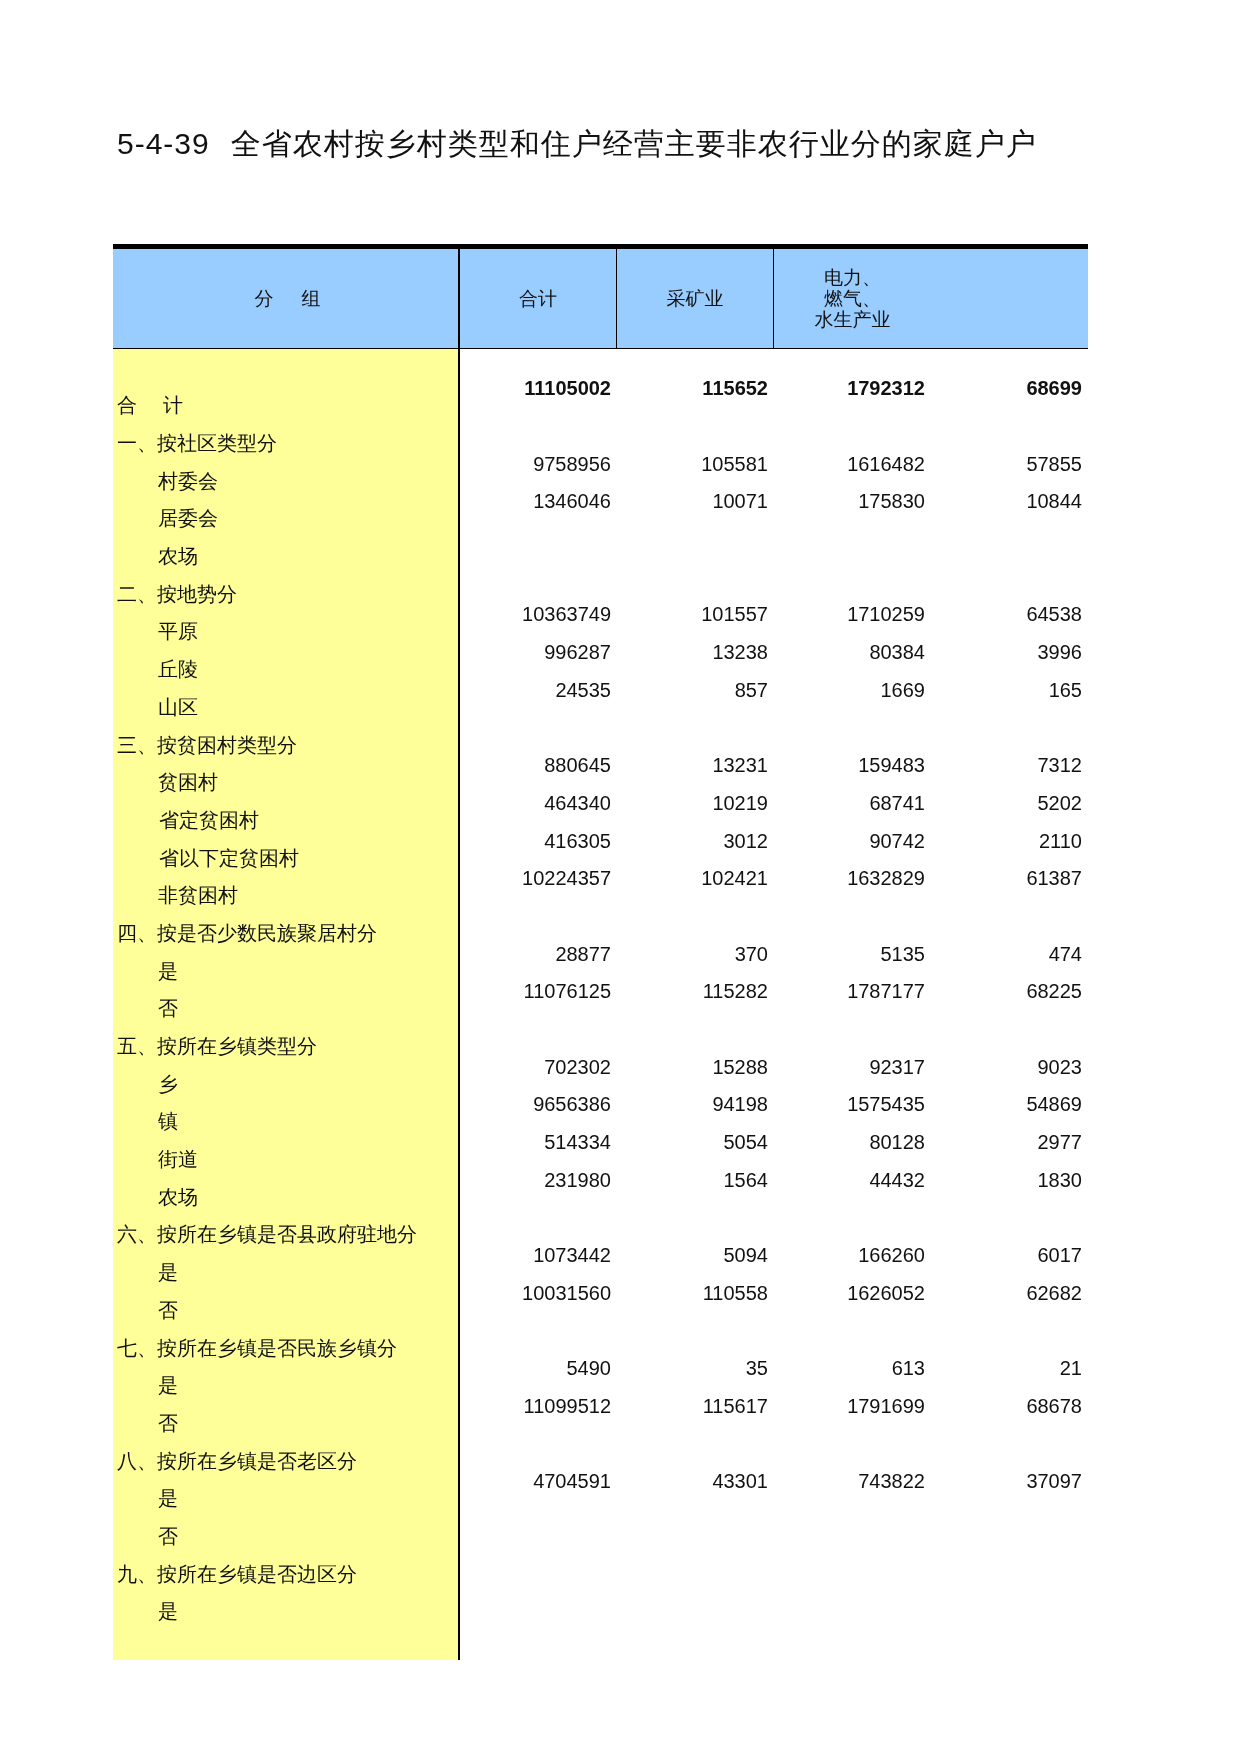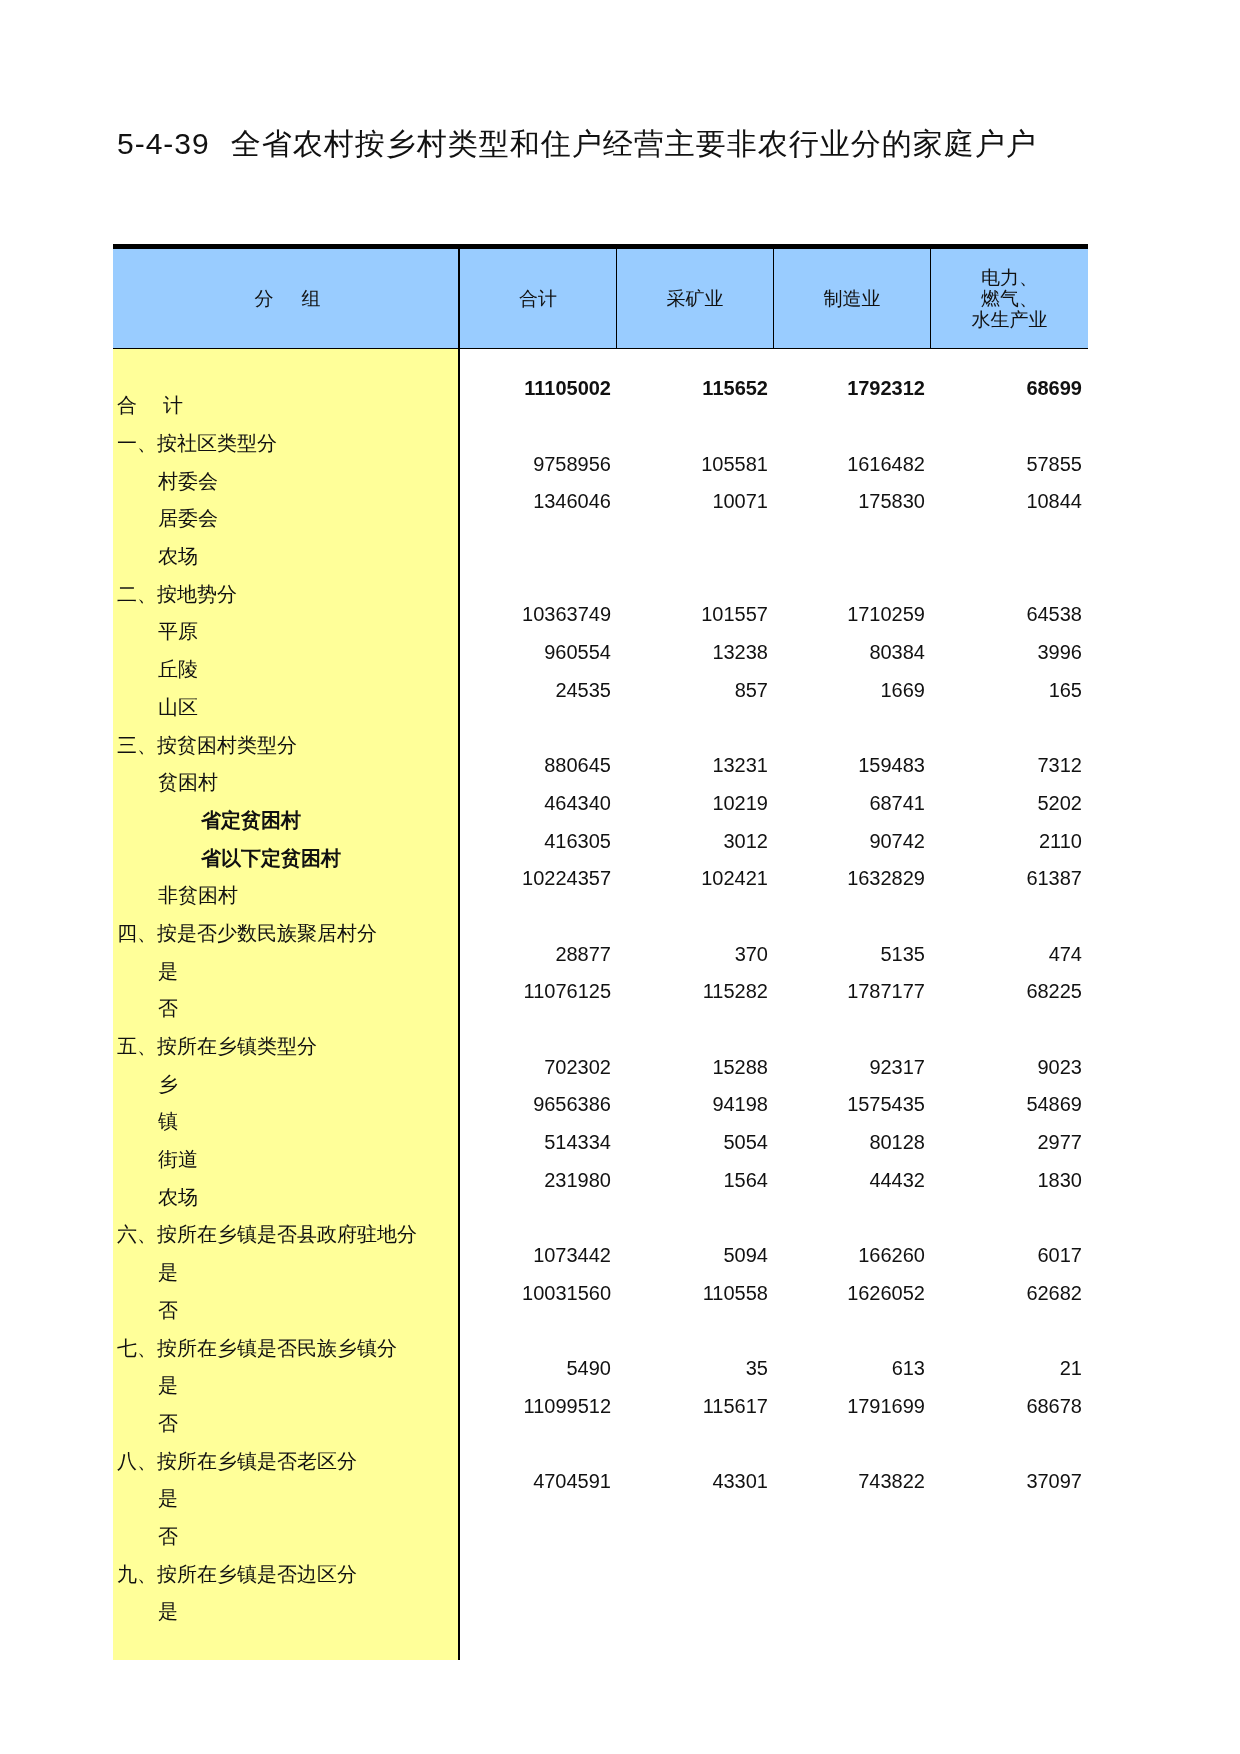--- a/index.html
+++ b/index.html
@@ -18,21 +18,21 @@
   .c0 { width:347px; border-right:2px solid #000; }
   .c1 { width:157px; } .c2 { width:157px; } .c3 { width:157px; } .c4 { width:157px; }
   .hcell.c0 span { letter-spacing:28px;margin-left:32px; }
   .body { position:relative; display:flex; }
   .stub { width:345px; background:#ffff99; border-right:2px solid #000; padding-top:38px;
           height:1273px; box-sizing:content-box; }
   .nums { flex:1; padding-top:21px; }
   .row { height:37.7px; display:flex; align-items:center; font-size:20px; white-space:nowrap; }
   .stub .row { padding-left:4px; }
   .stub .row.l1 { padding-left:45px; }
-  .stub .row.l2 { padding-left:88px;font-weight:bold; }
+  .stub .row.l2 { padding-left:46px; }
   .stub .row.total span.lbl { letter-spacing:26px; }
   .nrow { height:37.7px; display:flex; align-items:center;
           font-family:"Liberation Sans", sans-serif; font-size:20px; }
   .nrow .v { width:157px; text-align:right; padding-right:4px; box-sizing:border-box; }
   .nrow .v.first { width:155px; }
   .nrow.bold .v { font-weight:bold; }
 </style>
 </head>
 <body>
 
@@ -45,23 +45,20 @@
   <div class="hdr">
     <div class="hcell c0">
       <span>分组</span>
     </div>
     <div class="hcell c1">
       <span>合计</span>
     </div>
     <div class="hcell c2">
       <span>采矿业</span>
     </div>
-    <div class="hcell c3">
-      <span>制造业</span>
-    </div>
     <div class="hcell c4">
       <div>
         <div>电力、</div>
         <div>燃气、</div>
         <div>水生产业</div>
       </div>
     </div>
   </div>
   <div class="body">
     <div class="stub" id="stub">
@@ -202,21 +199,21 @@
           <div class="v"></div>
           <div class="v"></div>
         </div>
         <div class="nrow">
           <div class="v first">10363749</div>
           <div class="v">101557</div>
           <div class="v">1710259</div>
           <div class="v">64538</div>
         </div>
         <div class="nrow">
-          <div class="v first">960554</div>
+          <div class="v first">996287</div>
           <div class="v">13238</div>
           <div class="v">80384</div>
           <div class="v">3996</div>
         </div>
         <div class="nrow">
           <div class="v first">24535</div>
           <div class="v">857</div>
           <div class="v">1669</div>
           <div class="v">165</div>
         </div>

